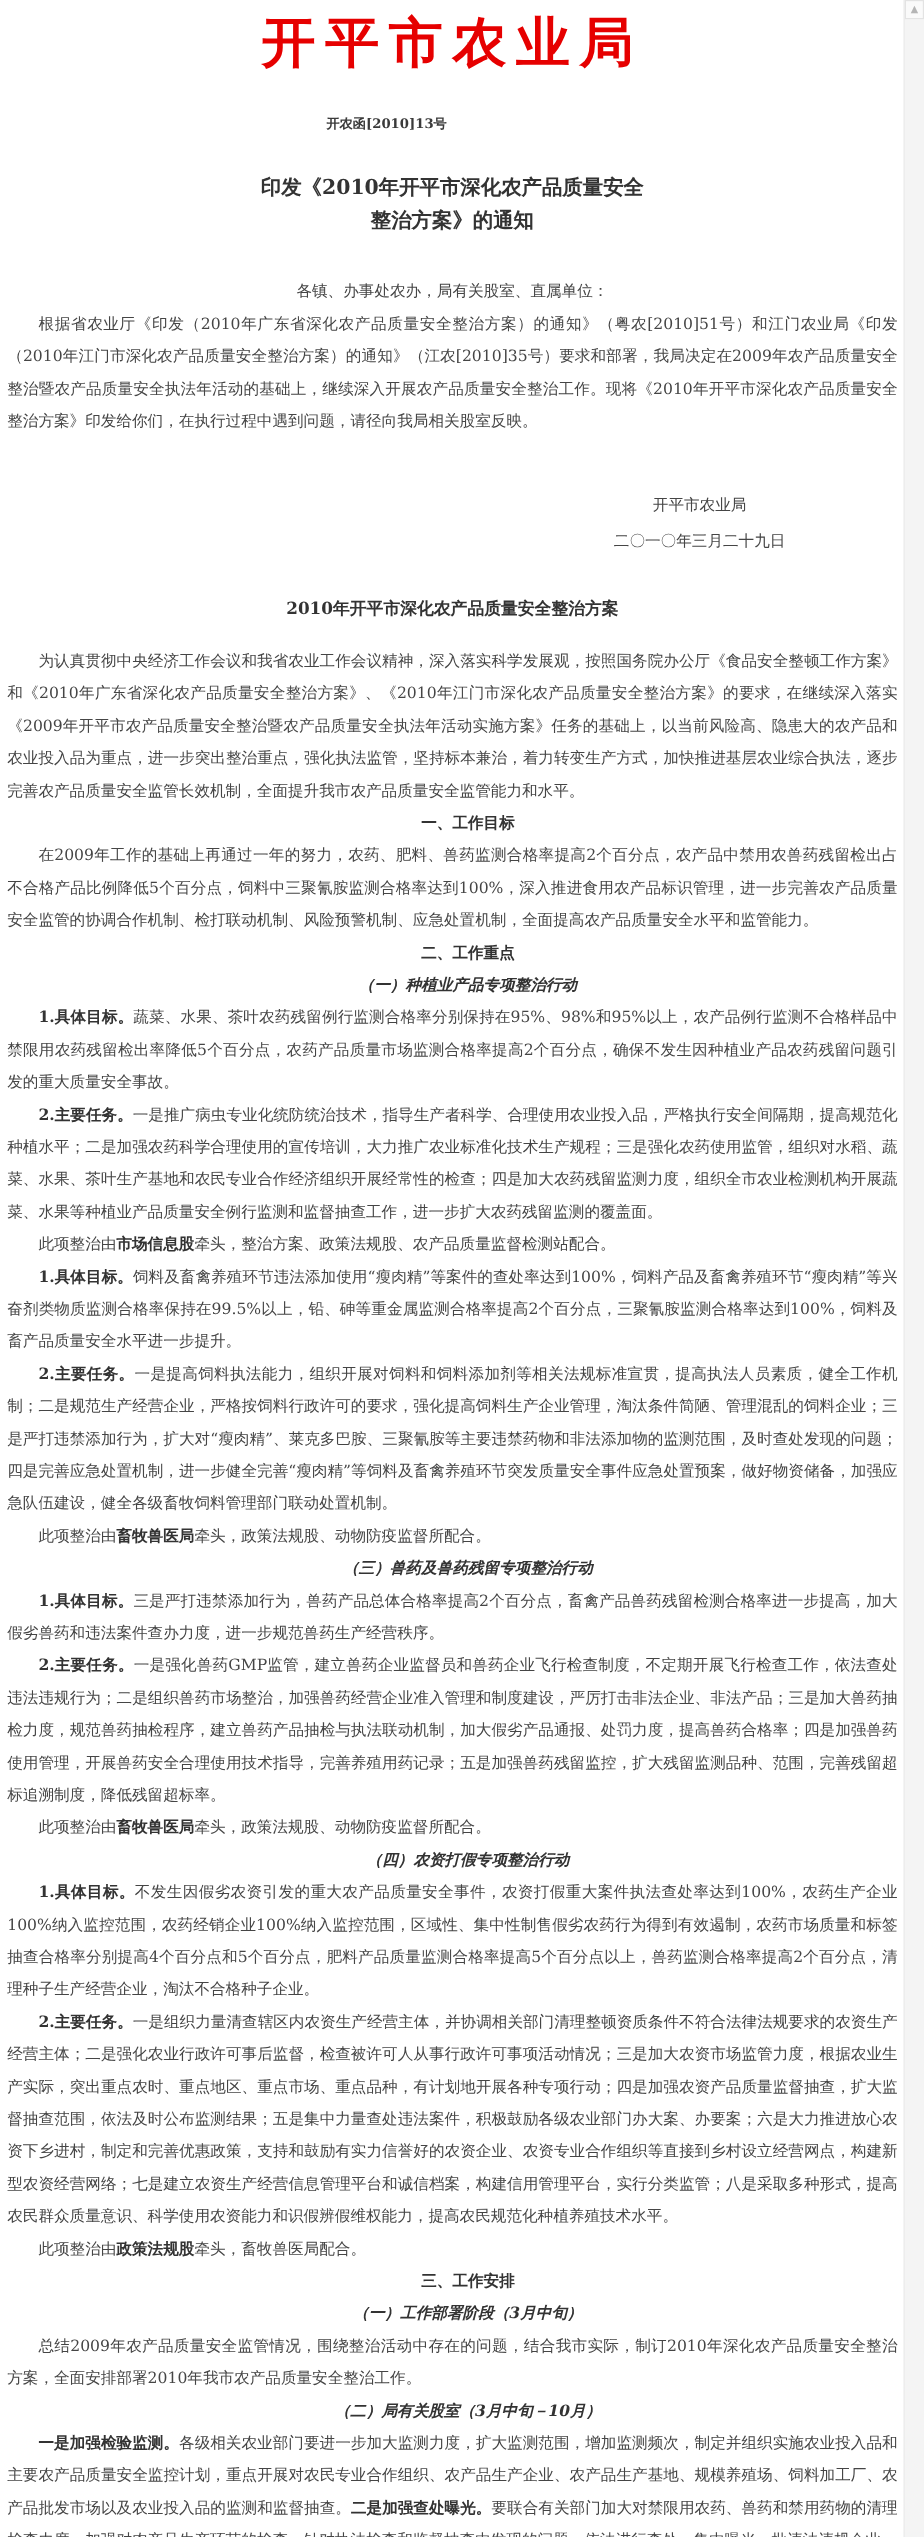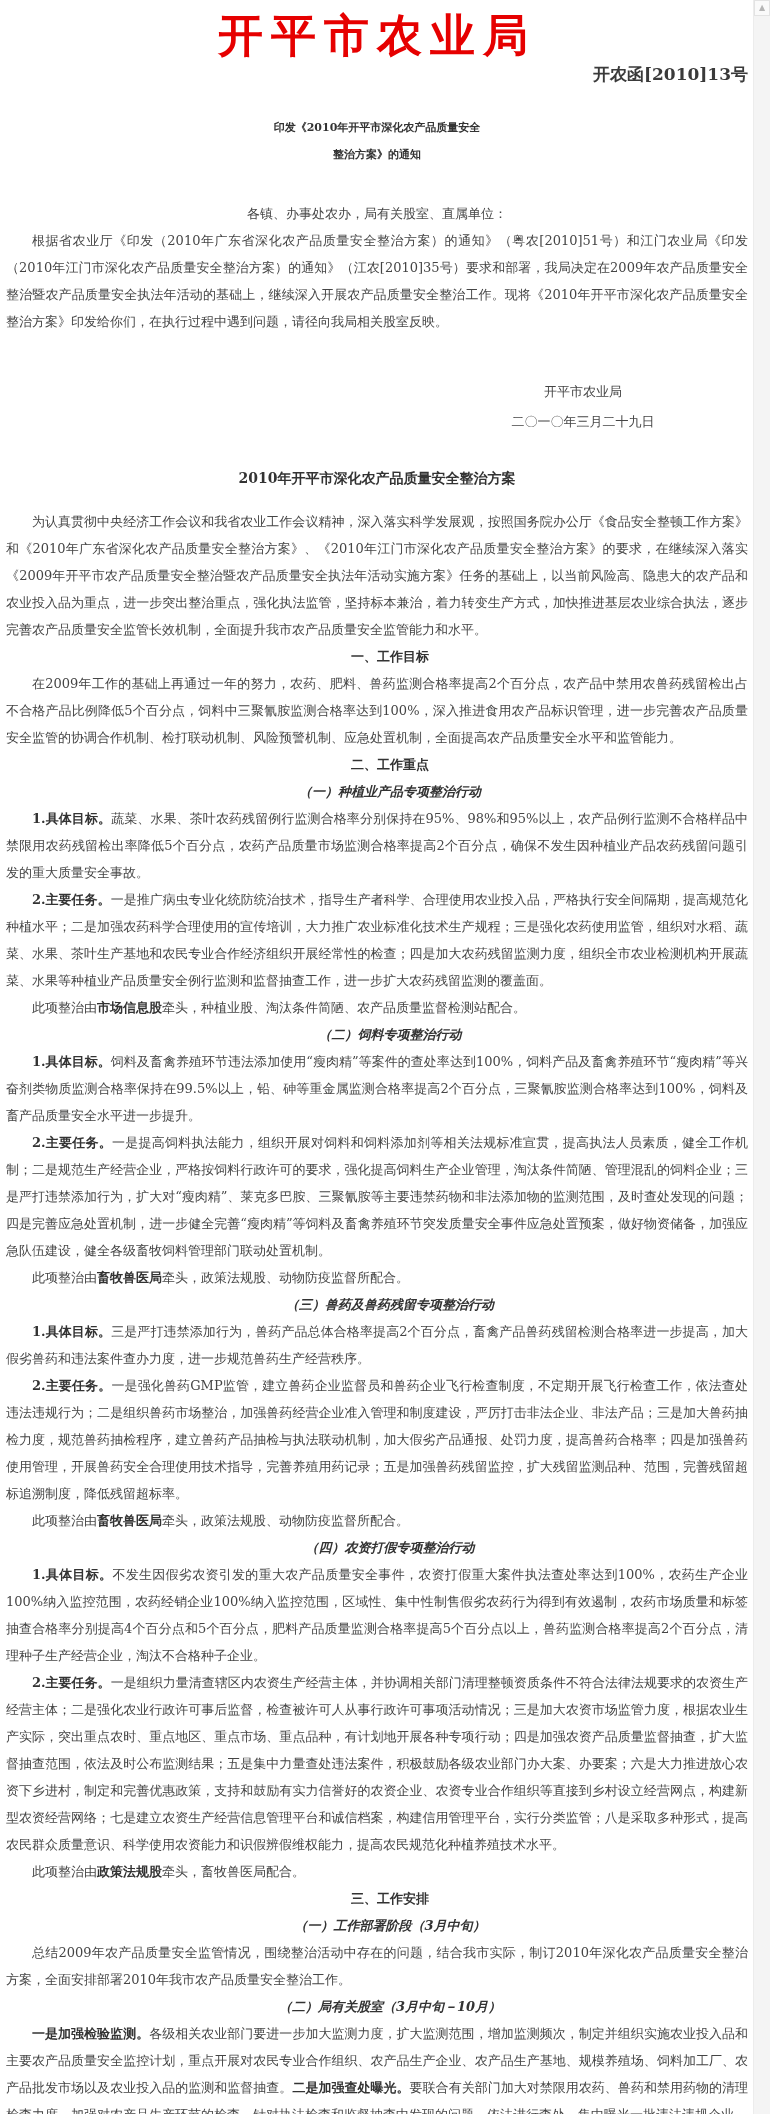--- a/index.html
+++ b/index.html
@@ -7,25 +7,25 @@
   .page {
     position:relative; width:770px; min-height:2114px; background:#ffffff;
     box-sizing:border-box; padding:4px 22px 30px 6px; overflow:hidden;
     color:#454545;
   }
   .main-title {
     text-align:center; font-weight:bold; font-size:45px; letter-spacing:8px;
     line-height:56px; margin-top:4px;
   }
   .doc-number {
-    text-align:right; font-weight:bold; font-size:17px; color:#3a3a3a;
-    padding-left:266px; line-height:20px;
+    text-align:left; font-weight:bold; font-size:11px; color:#3a3a3a;
+    margin-top:30px; padding-left:266px; line-height:20px;
   }
   .subject {
-    text-align:center; font-weight:bold; font-size:11px; color:#333;
+    text-align:center; font-weight:bold; font-size:17px; color:#333;
     line-height:27px; margin-top:30px;
   }
   .doc-body { margin-top:32px; }
   .blk { font-size:13px; line-height:27px; color:#454545;text-align:center; }
   .blk span { white-space:pre-wrap; }
   .salutation { text-indent:0; }
   .para { text-indent:2em; text-align:justify; }
   .h1 { font-weight:bold; text-indent:2em; color:#333; }
   .h2 { font-weight:bold; font-style:italic; text-indent:2em; color:#333; }
   .doc-title {
@@ -63,22 +63,21 @@
         <div>二〇一〇年三月二十九日</div>
       </div>
       <div class="blk doc-title"><span class="bold">2010年开平市深化农产品质量安全整治方案</span></div>
       <div class="blk para"><span>为认真贯彻中央经济工作会议和我省农业工作会议精神，深入落实科学发展观，按照国务院办公厅《食品安全整顿工作方案》和《2010年广东省深化农产品质量安全整治方案》、《2010年江门市深化农产品质量安全整治方案》的要求，在继续深入落实《2009年开平市农产品质量安全整治暨农产品质量安全执法年活动实施方案》任务的基础上，以当前风险高、隐患大的农产品和农业投入品为重点，进一步突出整治重点，强化执法监管，坚持标本兼治，着力转变生产方式，加快推进基层农业综合执法，逐步完善农产品质量安全监管长效机制，全面提升我市农产品质量安全监管能力和水平。</span></div>
       <div class="blk h1"><span class="bold">一、工作目标</span></div>
       <div class="blk para"><span>在2009年工作的基础上再通过一年的努力，农药、肥料、兽药监测合格率提高2个百分点，农产品中禁用农兽药残留检出占不合格产品比例降低5个百分点，饲料中三聚氰胺监测合格率达到100%，深入推进食用农产品标识管理，进一步完善农产品质量安全监管的协调合作机制、检打联动机制、风险预警机制、应急处置机制，全面提高农产品质量安全水平和监管能力。</span></div>
       <div class="blk h1"><span class="bold">二、工作重点</span></div>
       <div class="blk h2"><span class="bold">（一）种植业产品专项整治行动</span></div>
       <div class="blk para"><span class="bold">1.具体目标。</span><span>蔬菜、水果、茶叶农药残留例行监测合格率分别保持在95%、98%和95%以上，农产品例行监测不合格样品中禁限用农药残留检出率降低5个百分点，农药产品质量市场监测合格率提高2个百分点，确保不发生因种植业产品农药残留问题引发的重大质量安全事故。</span></div>
       <div class="blk para"><span class="bold">2.主要任务。</span><span>一是推广病虫专业化统防统治技术，指导生产者科学、合理使用农业投入品，严格执行安全间隔期，提高规范化种植水平；二是加强农药科学合理使用的宣传培训，大力推广农业标准化技术生产规程；三是强化农药使用监管，组织对水稻、蔬菜、水果、茶叶生产基地和农民专业合作经济组织开展经常性的检查；四是加大农药残留监测力度，组织全市农业检测机构开展蔬菜、水果等种植业产品质量安全例行监测和监督抽查工作，进一步扩大农药残留监测的覆盖面。</span></div>
-      <div class="blk para"><span>此项整治由</span><span class="bold">市场信息股</span><span>牵头，种植业股、淘汰条件简陋、农产品质量监督检测站配合。</span></div>
-      <div class="blk h2"><span class="bold">（二）饲料专项整治行动</span></div>
+      <div class="blk para"><span>此项整治由</span><span class="bold">市场信息股</span><span>牵头，整治方案、政策法规股、农产品质量监督检测站配合。</span></div>
       <div class="blk para"><span class="bold">1.具体目标。</span><span>饲料及畜禽养殖环节违法添加使用“瘦肉精”等案件的查处率达到100%，饲料产品及畜禽养殖环节“瘦肉精”等兴奋剂类物质监测合格率保持在99.5%以上，铅、砷等重金属监测合格率提高2个百分点，三聚氰胺监测合格率达到100%，饲料及畜产品质量安全水平进一步提升。</span></div>
       <div class="blk para"><span class="bold">2.主要任务。</span><span>一是提高饲料执法能力，组织开展对饲料和饲料添加剂等相关法规标准宣贯，提高执法人员素质，健全工作机制；二是规范生产经营企业，严格按饲料行政许可的要求，强化提高饲料生产企业管理，淘汰条件简陋、管理混乱的饲料企业；三是严打违禁添加行为，扩大对“瘦肉精”、莱克多巴胺、三聚氰胺等主要违禁药物和非法添加物的监测范围，及时查处发现的问题；四是完善应急处置机制，进一步健全完善“瘦肉精”等饲料及畜禽养殖环节突发质量安全事件应急处置预案，做好物资储备，加强应急队伍建设，健全各级畜牧饲料管理部门联动处置机制。</span></div>
       <div class="blk para"><span>此项整治由</span><span class="bold">畜牧兽医局</span><span>牵头，政策法规股、动物防疫监督所配合。</span></div>
       <div class="blk h2"><span class="bold">（三）兽药及兽药残留专项整治行动</span></div>
       <div class="blk para"><span class="bold">1.具体目标。</span><span>三是严打违禁添加行为，兽药产品总体合格率提高2个百分点，畜禽产品兽药残留检测合格率进一步提高，加大假劣兽药和违法案件查办力度，进一步规范兽药生产经营秩序。</span></div>
       <div class="blk para"><span class="bold">2.主要任务。</span><span>一是强化兽药GMP监管，建立兽药企业监督员和兽药企业飞行检查制度，不定期开展飞行检查工作，依法查处违法违规行为；二是组织兽药市场整治，加强兽药经营企业准入管理和制度建设，严厉打击非法企业、非法产品；三是加大兽药抽检力度，规范兽药抽检程序，建立兽药产品抽检与执法联动机制，加大假劣产品通报、处罚力度，提高兽药合格率；四是加强兽药使用管理，开展兽药安全合理使用技术指导，完善养殖用药记录；五是加强兽药残留监控，扩大残留监测品种、范围，完善残留超标追溯制度，降低残留超标率。</span></div>
       <div class="blk para"><span>此项整治由</span><span class="bold">畜牧兽医局</span><span>牵头，政策法规股、动物防疫监督所配合。</span></div>
       <div class="blk h2"><span class="bold">（四）农资打假专项整治行动</span></div>
       <div class="blk para"><span class="bold">1.具体目标。</span><span>不发生因假劣农资引发的重大农产品质量安全事件，农资打假重大案件执法查处率达到100%，农药生产企业100%纳入监控范围，农药经销企业100%纳入监控范围，区域性、集中性制售假劣农药行为得到有效遏制，农药市场质量和标签抽查合格率分别提高4个百分点和5个百分点，肥料产品质量监测合格率提高5个百分点以上，兽药监测合格率提高2个百分点，清理种子生产经营企业，淘汰不合格种子企业。</span></div>
       <div class="blk para"><span class="bold">2.主要任务。</span><span>一是组织力量清查辖区内农资生产经营主体，并协调相关部门清理整顿资质条件不符合法律法规要求的农资生产经营主体；二是强化农业行政许可事后监督，检查被许可人从事行政许可事项活动情况；三是加大农资市场监管力度，根据农业生产实际，突出重点农时、重点地区、重点市场、重点品种，有计划地开展各种专项行动；四是加强农资产品质量监督抽查，扩大监督抽查范围，依法及时公布监测结果；五是集中力量查处违法案件，积极鼓励各级农业部门办大案、办要案；六是大力推进放心农资下乡进村，制定和完善优惠政策，支持和鼓励有实力信誉好的农资企业、农资专业合作组织等直接到乡村设立经营网点，构建新型农资经营网络；七是建立农资生产经营信息管理平台和诚信档案，构建信用管理平台，实行分类监管；八是采取多种形式，提高农民群众质量意识、科学使用农资能力和识假辨假维权能力，提高农民规范化种植养殖技术水平。</span></div>

